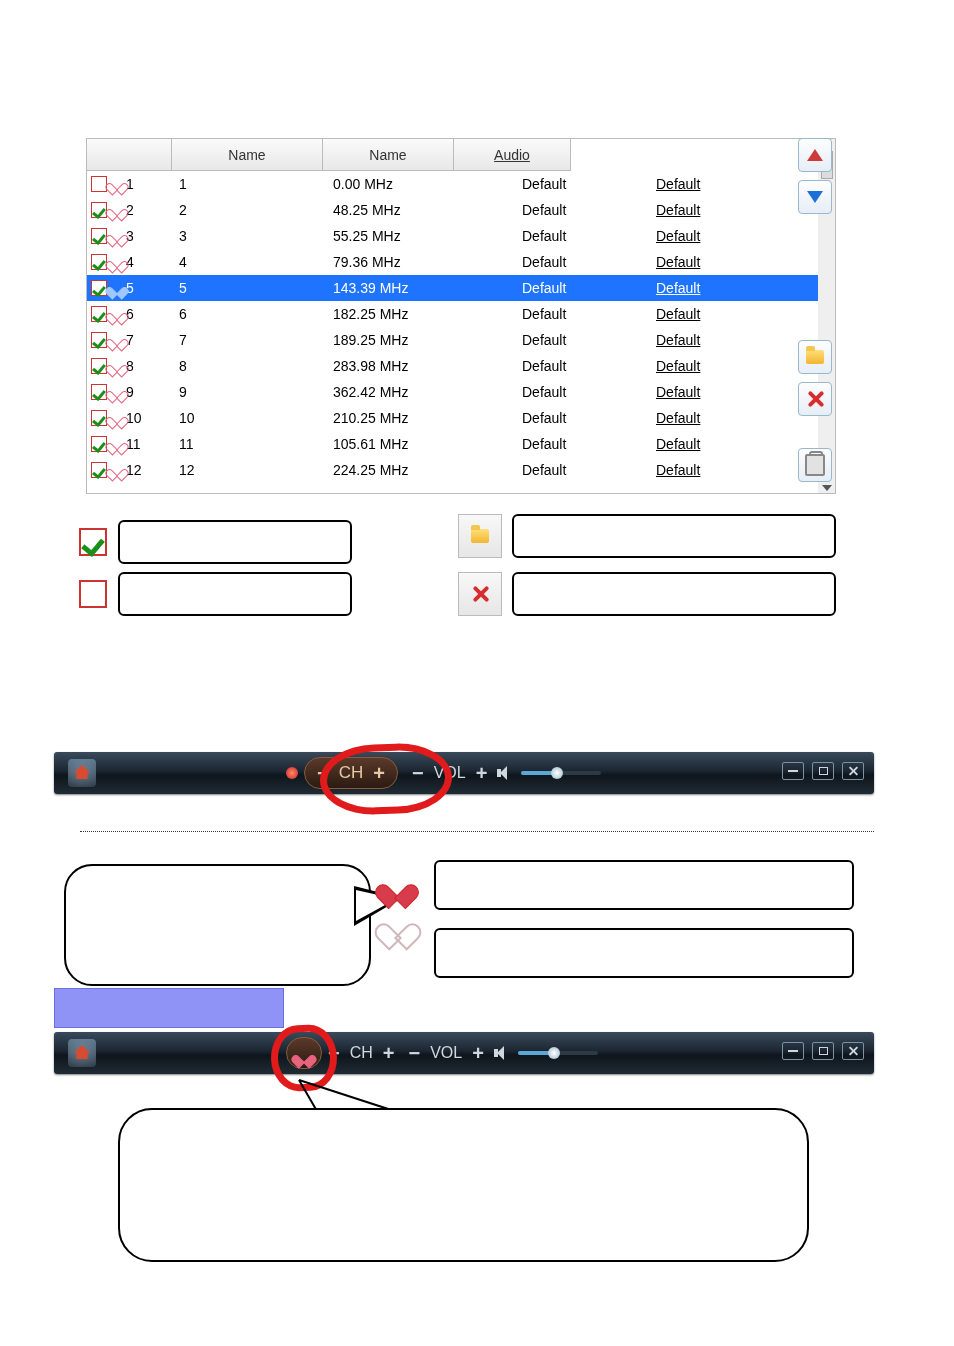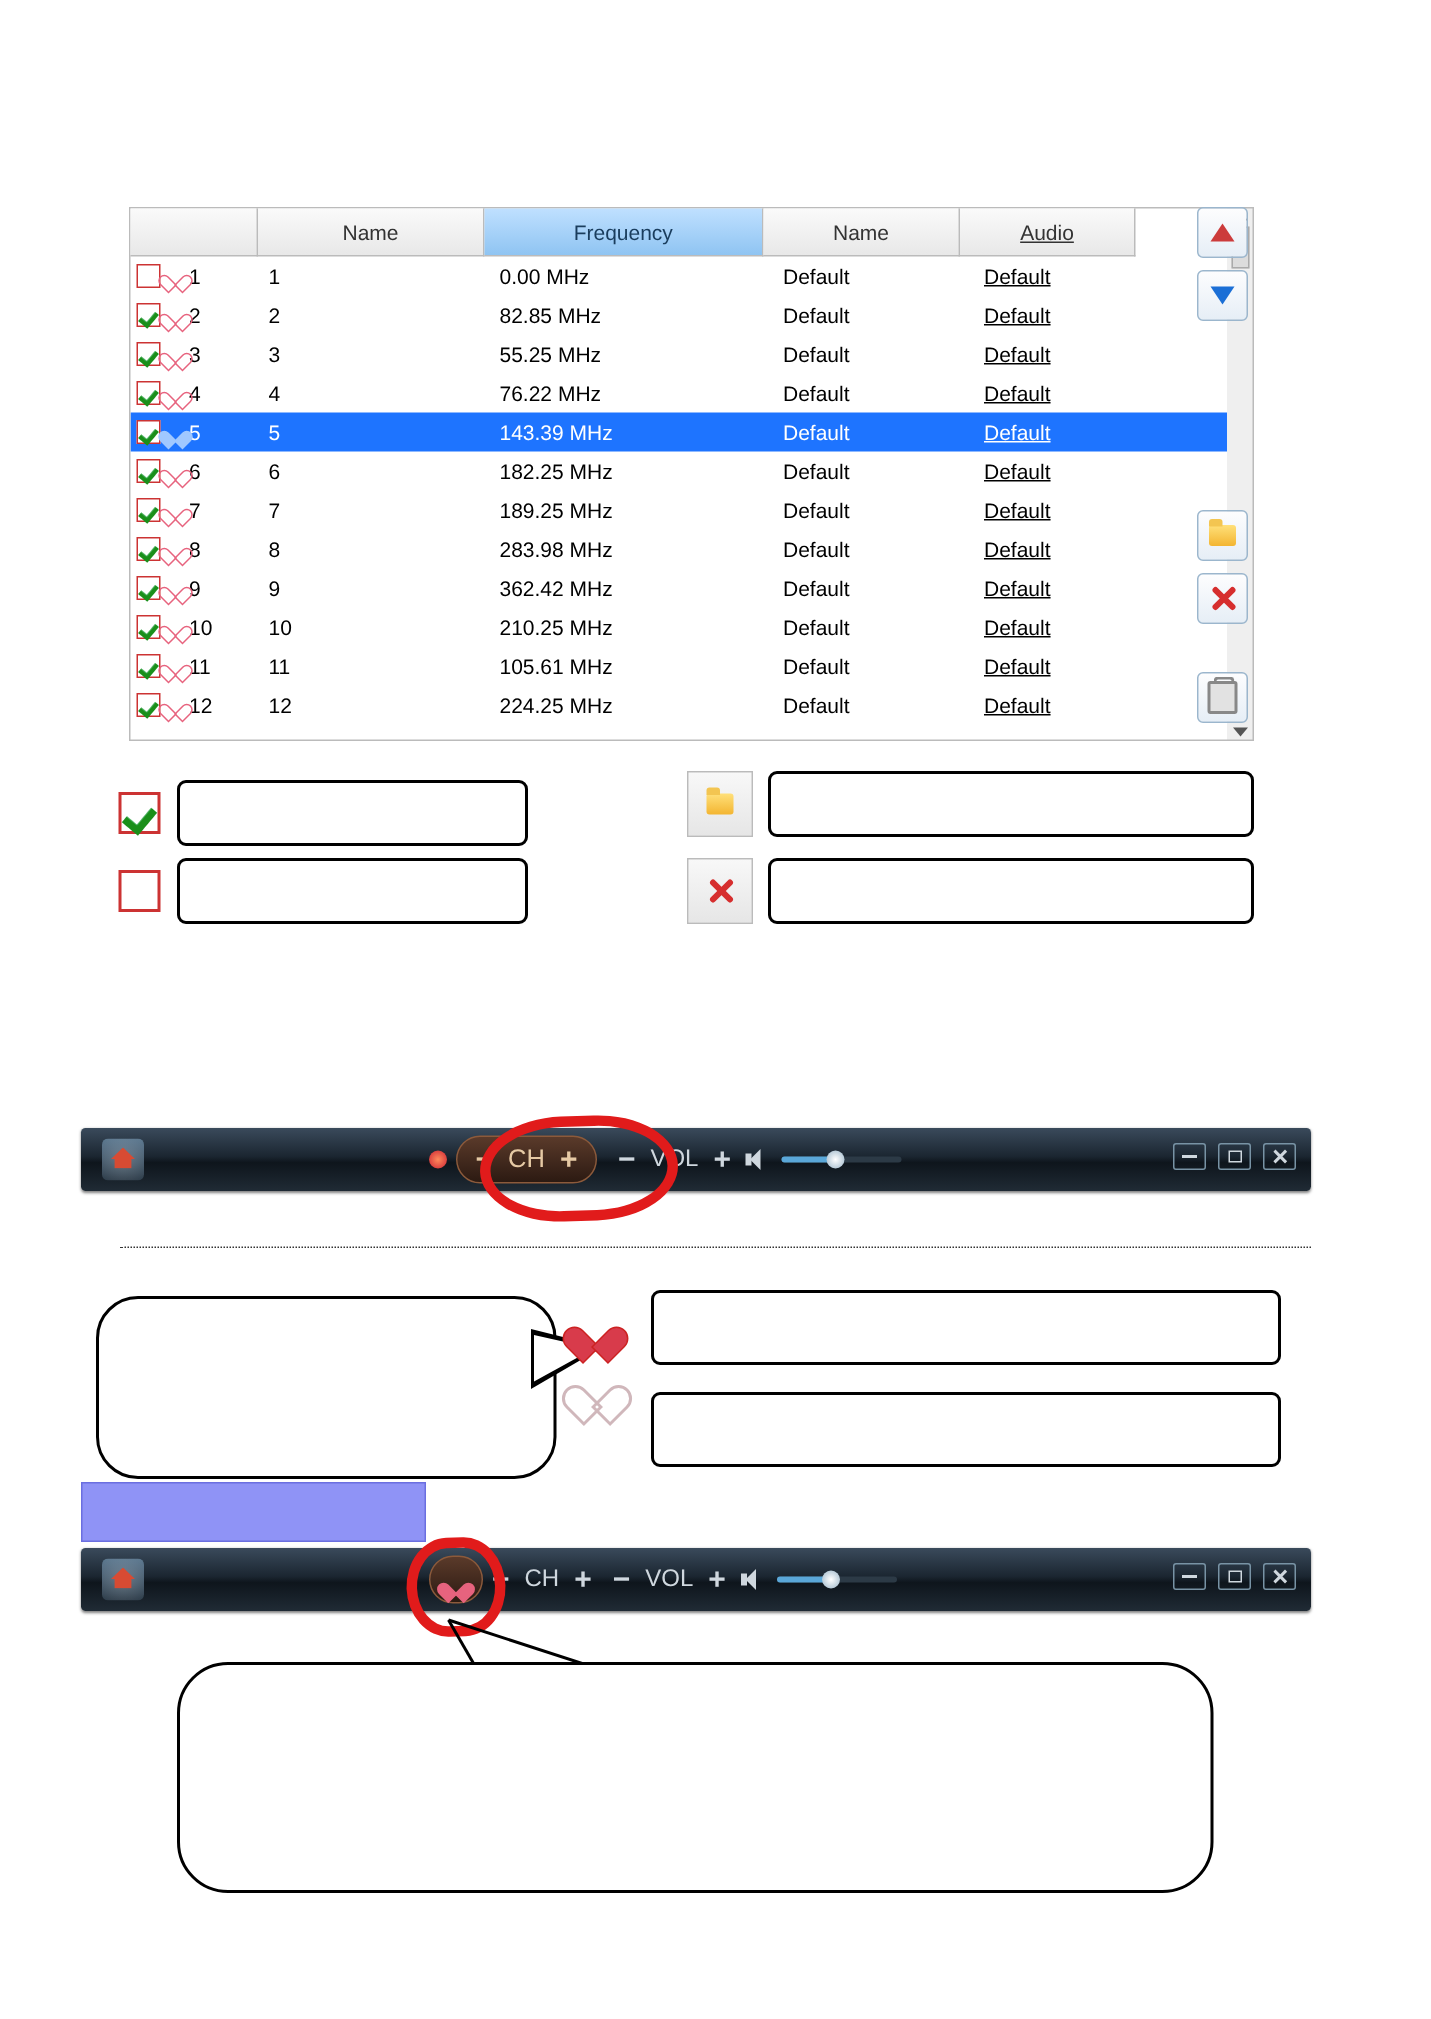--- a/index.html
+++ b/index.html
@@ -361,21 +361,20 @@
 </head>
 <body>
 
 <div class="page">
 
   <div class="table-wrap">
     <div class="grid">
       <div class="grid-head">
         <div class="gh-cell col-icons"></div>
         <div class="gh-cell col-name">Name</div>
-        <div class="gh-cell col-freq sorted">Frequency</div>
         <div class="gh-cell col-video">Name</div>
         <div class="gh-cell col-audio">Audio</div>
       </div>
       <div class="grid-body" id="grid-body">
           <div class="row">
             <div class="c col-icons">
               <span class="chk"></span>
               <span class="heart" style="margin-left: 2px;"></span>
               <span class="chnum">1</span>
             </div>
@@ -386,21 +385,21 @@
           </div>
           <div class="row">
             <div class="c col-icons">
               <span class="chk">
                 <span class="tick"></span>
               </span>
               <span class="heart" style="margin-left: 2px;"></span>
               <span class="chnum">2</span>
             </div>
             <div class="c col-name">2</div>
-            <div class="c col-freq">82.85 MHz</div>
+            <div class="c col-freq">48.25 MHz</div>
             <div class="c col-video">Default</div>
             <div class="c col-audio">Default</div>
           </div>
           <div class="row">
             <div class="c col-icons">
               <span class="chk">
                 <span class="tick"></span>
               </span>
               <span class="heart" style="margin-left: 2px;"></span>
               <span class="chnum">3</span>
@@ -412,21 +411,21 @@
           </div>
           <div class="row">
             <div class="c col-icons">
               <span class="chk">
                 <span class="tick"></span>
               </span>
               <span class="heart" style="margin-left: 2px;"></span>
               <span class="chnum">4</span>
             </div>
             <div class="c col-name">4</div>
-            <div class="c col-freq">76.22 MHz</div>
+            <div class="c col-freq">79.36 MHz</div>
             <div class="c col-video">Default</div>
             <div class="c col-audio">Default</div>
           </div>
           <div class="row sel">
             <div class="c col-icons">
               <span class="chk">
                 <span class="tick"></span>
               </span>
               <span class="heart filled" style="margin-left: 2px;"></span>
               <span class="chnum">5</span>

